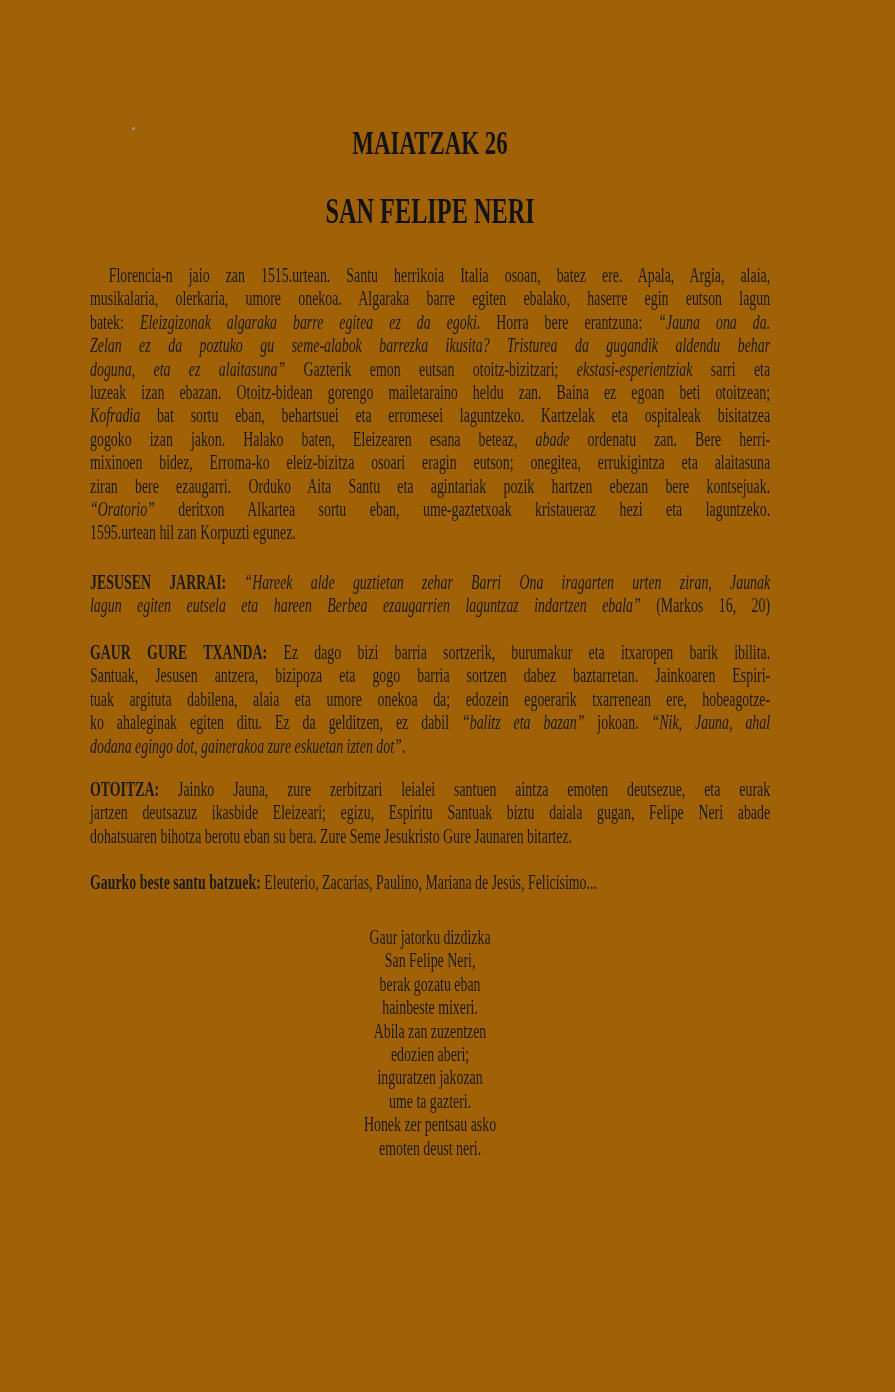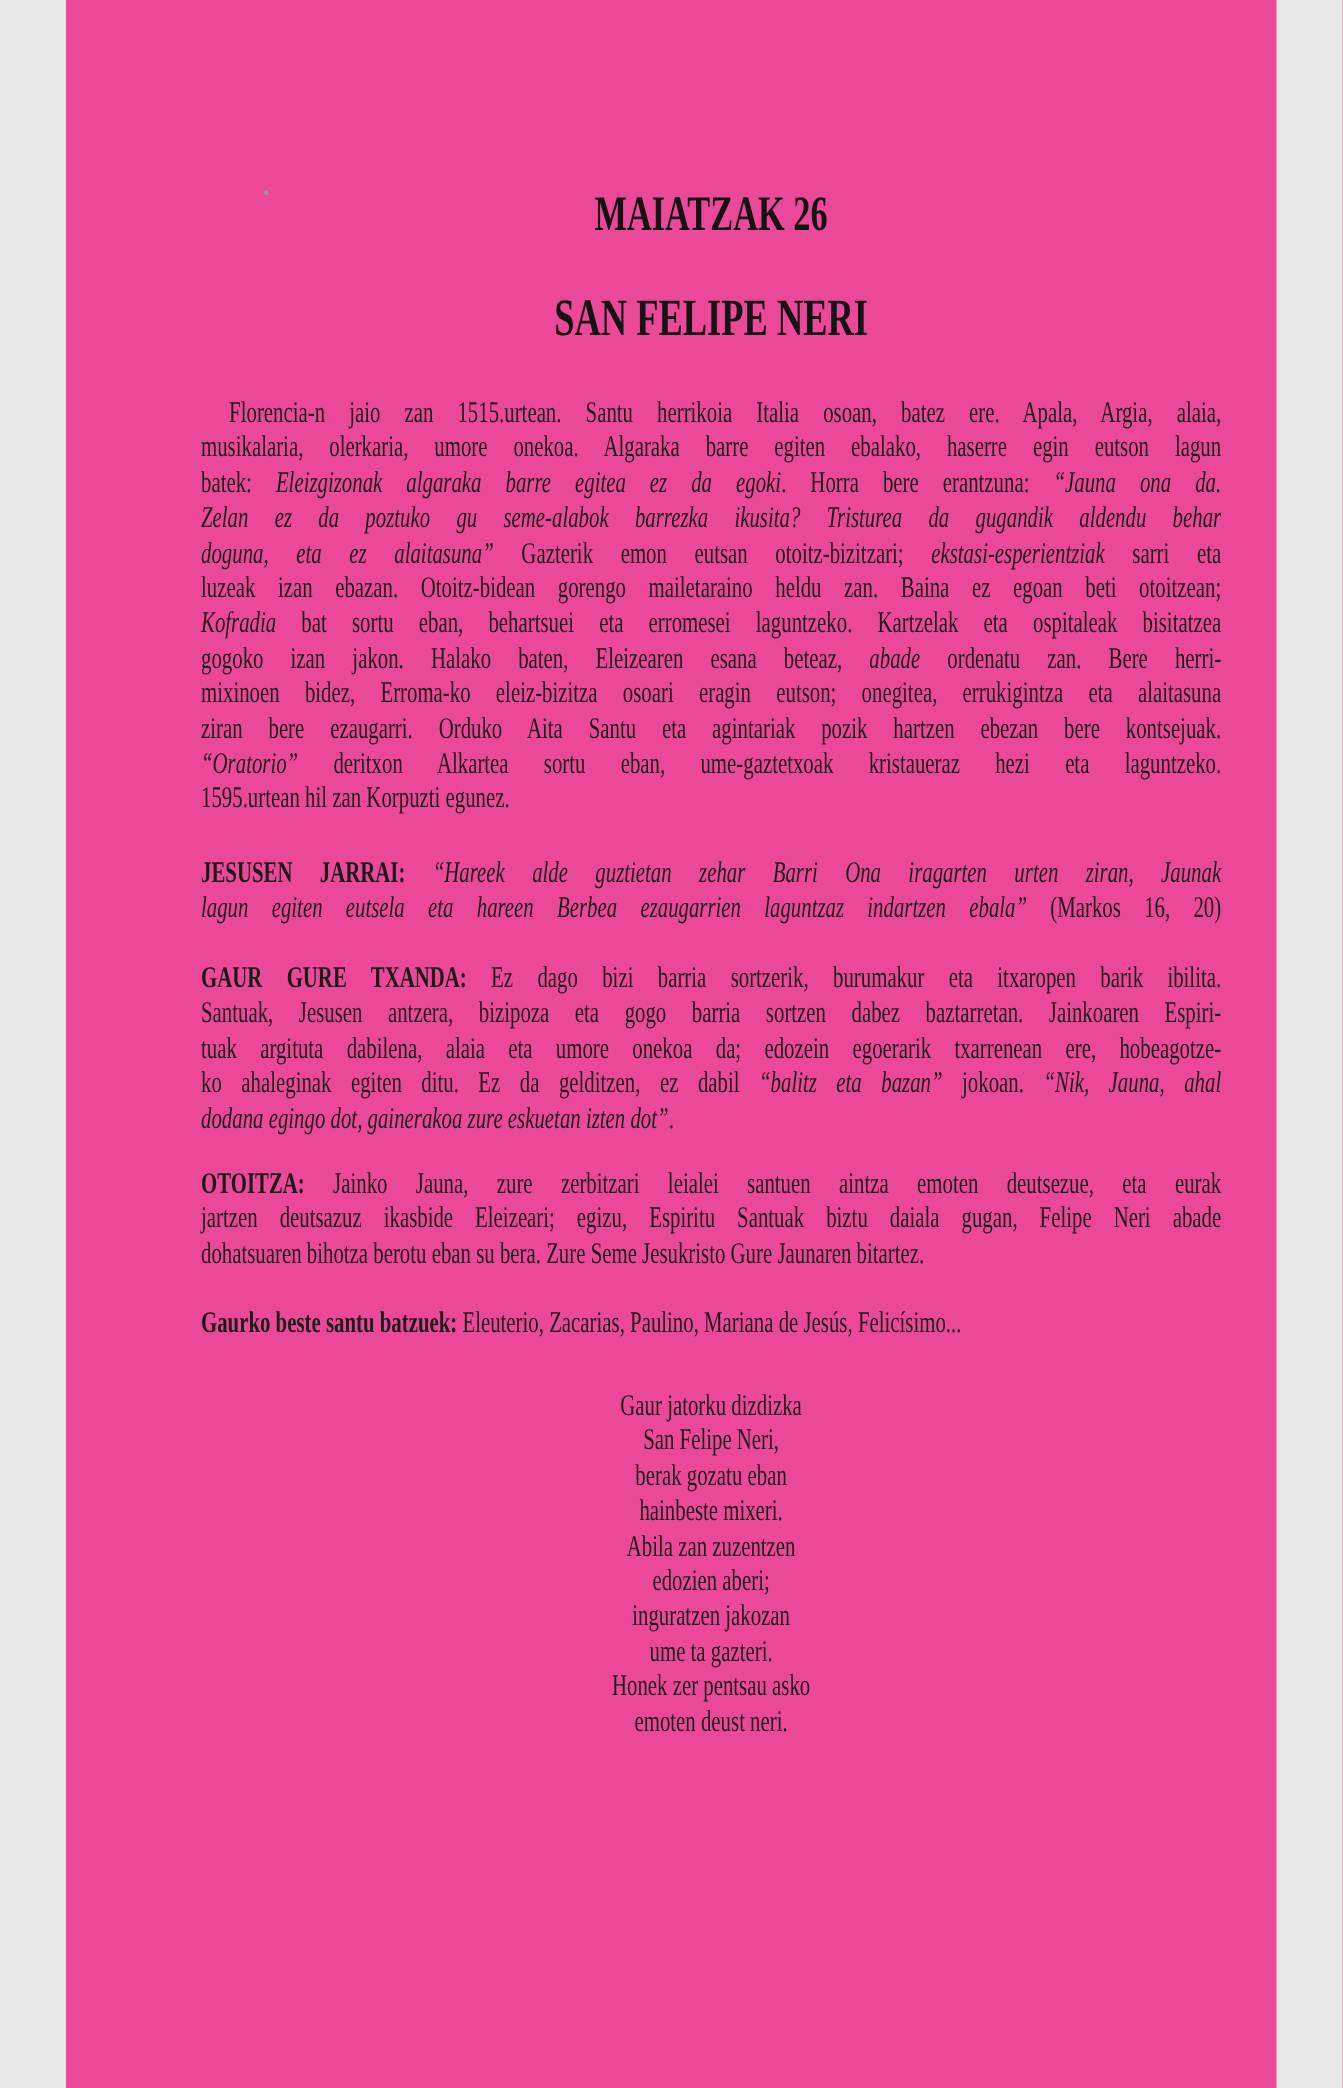--- a/index.html
+++ b/index.html
@@ -1,20 +1,20 @@
 <!DOCTYPE html>
 <html><head>
 <meta charset="utf-8">
 <style>
   html, body { margin: 0; padding: 0; background: #e8e8e8; }
   .page {
     position: relative;
-    width: 807px;
+    width: 895px;
     height: 1392px;
-    background: #ec4899;
+    background: #a16207;
     overflow: hidden;
     font-family: "Liberation Serif", "DejaVu Serif", serif;
     color: #1b1b1b;
     margin: 0 auto;
   }
   
   .content {
     position: absolute;
     left: 90px;
     top: 0;

